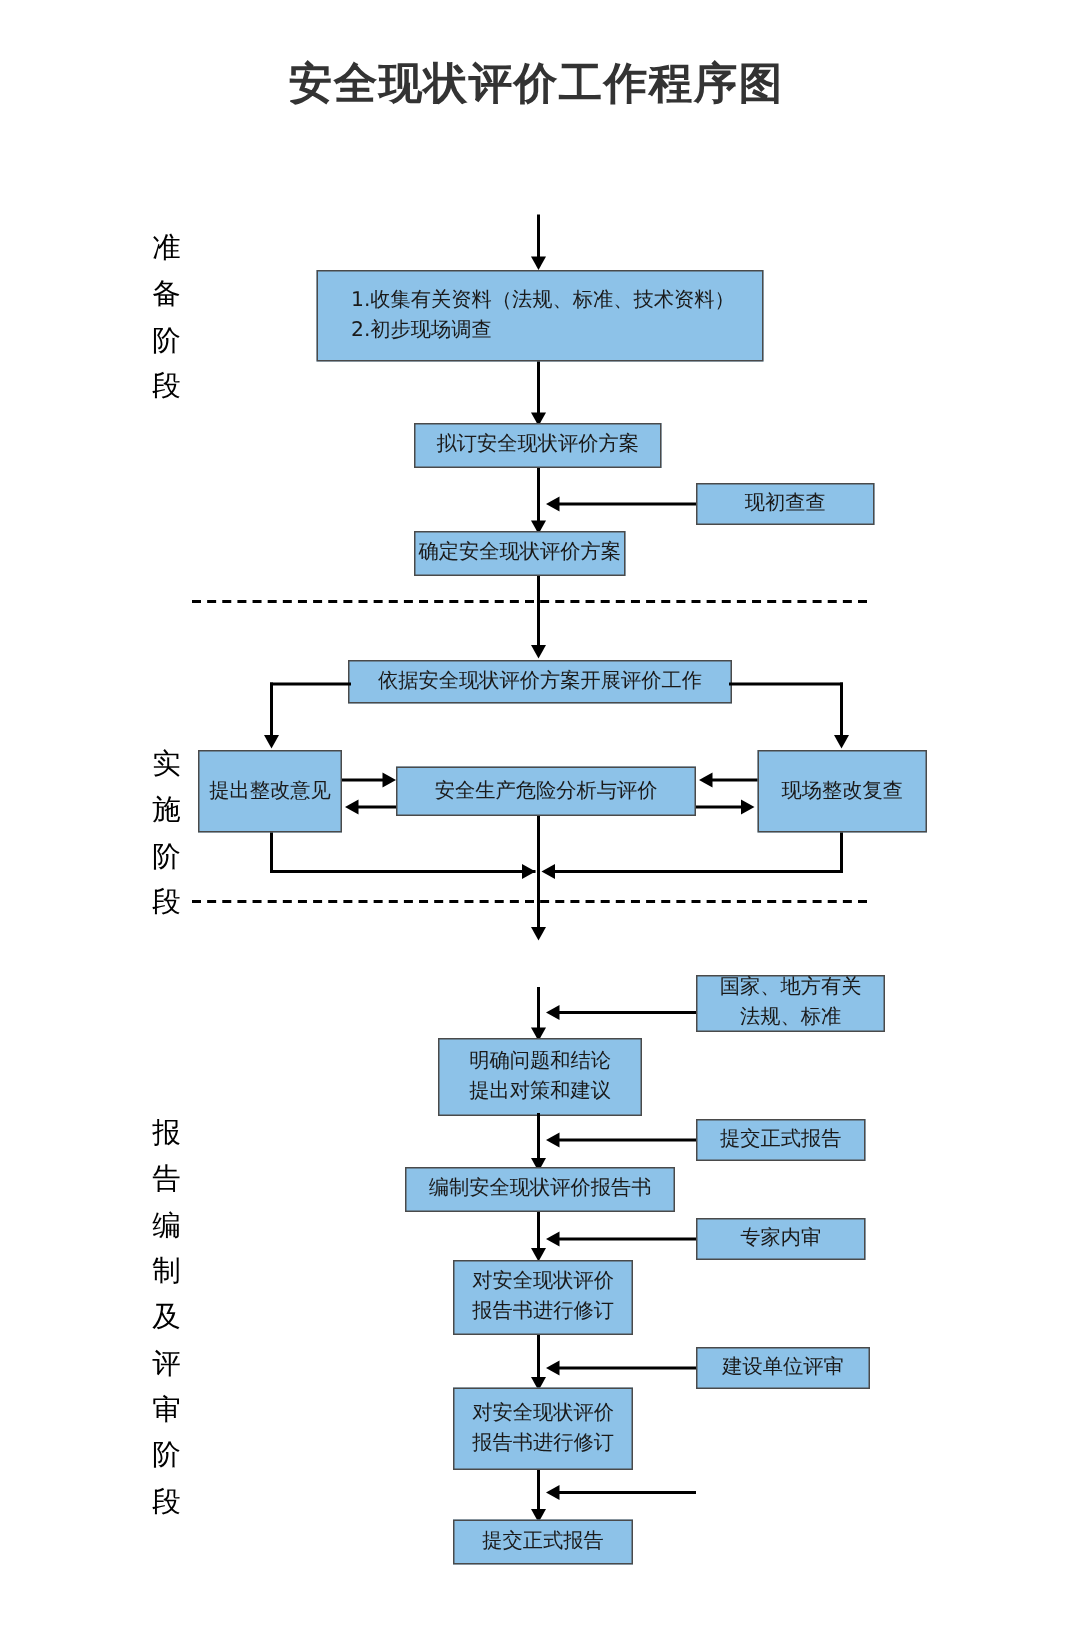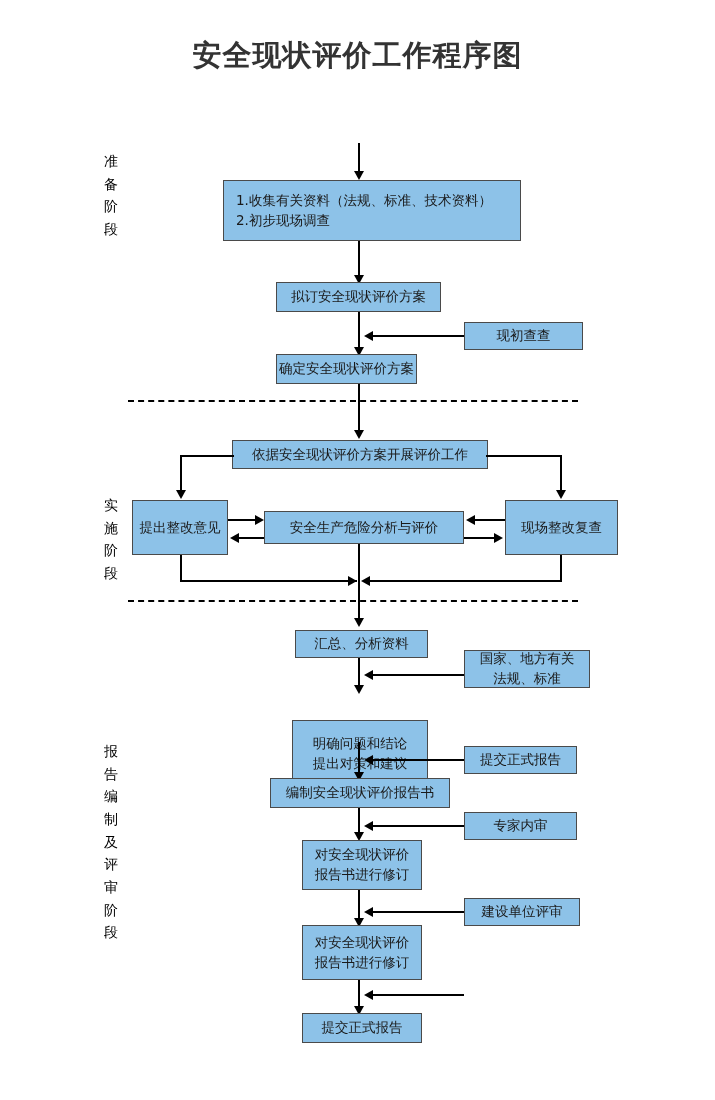--- a/index.html
+++ b/index.html
@@ -39,28 +39,27 @@
     line-height: 1.45;
     display: flex;
     align-items: center;
     justify-content: center;
     text-align: center;
     font-family: "DejaVu Sans", "Liberation Sans", sans-serif;
   }
   .node.left-align {
     justify-content: flex-start;
     text-align: left;
-    padding-left: 12px;
+    padding-left: 22px;
     align-items: center;
-    margin-left: 12px;
   }
   .phase-label {
     position: absolute;
     width: 26px;
-    font-size: 14px;
+    font-size: 19px;
     line-height: 1.62;
     color: #000000;
     text-align: center;
     word-break: break-all;
     font-family: "DejaVu Sans", "Liberation Sans", sans-serif;
   }
   .seg {
     position: absolute;
     background: #000000;
   }
@@ -163,35 +162,34 @@
 
   <div class="seg v" style="left:560px; top:555px; height:27px;"></div>
   <div class="seg h" style="left:368px; top:580px; width:194px;"></div>
   <div class="arrow left" style="left:361px; top:576px;"></div>
 
   <div class="seg v" style="left:358px; top:544px; height:78px;"></div>
   <div class="arrow down" style="left:354px; top:618px;"></div>
 
   <div class="divider" style="left:128px; top:600px; width:450px;"></div>
 
-  <div class="node" style="left:295px; top:630px; width:133px; height:28px;">汇总、分析资料</div>
 
   <div class="seg v" style="left:358px; top:658px; height:34px;"></div>
   <div class="arrow down" style="left:354px; top:685px;"></div>
 
   <div class="node" style="left:464px; top:650px; width:126px; height:38px;">
     <div>
       <div>国家、地方有关</div>
       <div>法规、标准</div>
     </div>
   </div>
   <div class="seg h" style="left:371px; top:674px; width:93px;"></div>
   <div class="arrow left" style="left:364px; top:670px;"></div>
 
-  <div class="node" style="left:292px; top:720px; width:136px; height:68px;">
+  <div class="node" style="left:292px; top:692px; width:136px; height:52px;">
     <div>
       <div>明确问题和结论</div>
       <div>提出对策和建议</div>
     </div>
   </div>
 
   <div class="seg v" style="left:358px; top:742px; height:38px;"></div>
   <div class="arrow down" style="left:354px; top:772px;"></div>
 
   <div class="node" style="left:464px; top:746px; width:113px; height:28px;">提交正式报告</div>

